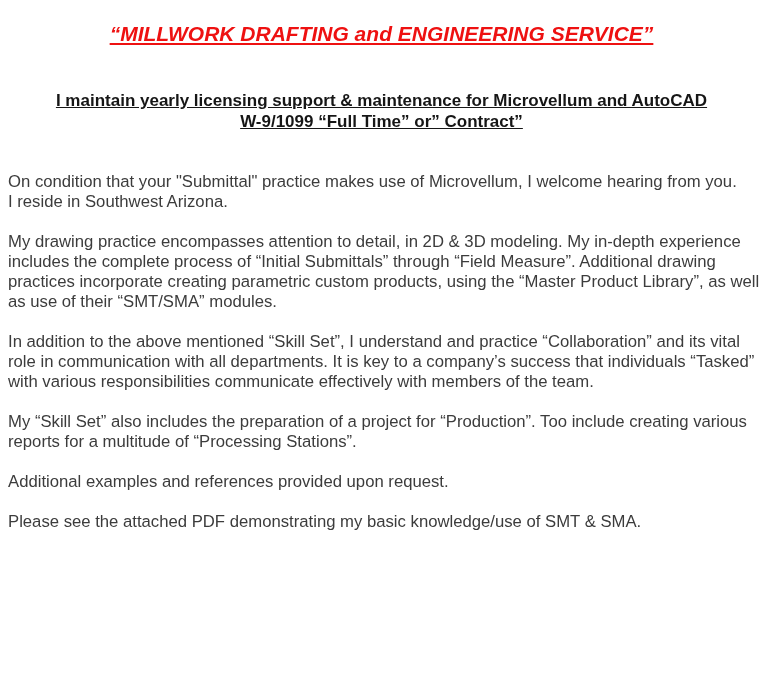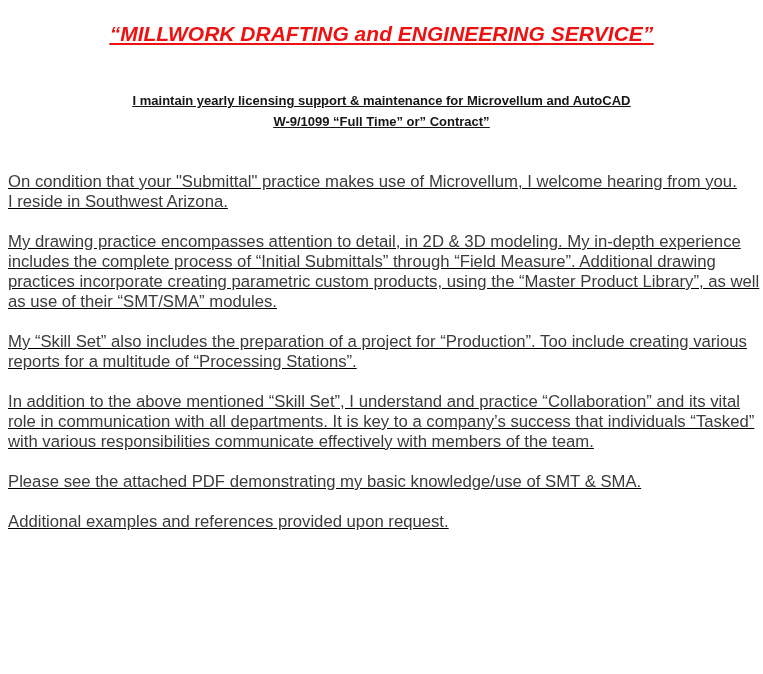--- a/index.html
+++ b/index.html
@@ -12,37 +12,36 @@
     height: 674px;
     overflow: hidden;
     font-family: "Liberation Sans", sans-serif;
   }
   .page {
     box-sizing: border-box;
     width: 763px;
     height: 674px;
     padding: 21px 0 16px 8px;
     background: #ffffff;
-    text-decoration: underline;
   }
   .doc-title {
     margin: 0 8px 44px 0;
     color: var(--title-red, #ee1111);
     font-size: 21px;
     line-height: 25px;
     font-weight: bold;
     font-style: italic;
     text-align: center;
     text-decoration: underline;
     white-space: pre-wrap;
   }
   .doc-subtitle {
     margin: 0 8px 40px 0;
     color: #161616;
-    font-size: 13px;
+    font-size: 17px;
     line-height: 21px;
     font-weight: bold;
     text-align: center;
     text-decoration: underline;
     white-space: pre-wrap;
   }
   .doc-body p {
     margin: 0 0 20px 0;
     color: #3c3c3c;
     font-size: 16.7px;
@@ -59,21 +58,21 @@
   <h2 class="doc-subtitle">I maintain yearly licensing support &amp; maintenance for Microvellum and AutoCAD
 W-9/1099 “Full Time” or” Contract”</h2>
 
   <div class="doc-body">
     <p>On condition that your "Submittal" practice makes use of Microvellum, I welcome hearing from you.
 I reside in Southwest Arizona.</p>
     <p>My drawing practice encompasses attention to detail, in 2D &amp; 3D modeling. My in-depth experience
 includes the complete process of “Initial Submittals” through “Field Measure”. Additional drawing
 practices incorporate creating parametric custom products, using the “Master Product Library”, as well
 as use of their “SMT/SMA” modules.</p>
-    <p>My “Skill Set” also includes the preparation of a project for “Production”. Too include creating various
-reports for a multitude of “Processing Stations”.</p>
     <p>In addition to the above mentioned “Skill Set”, I understand and practice “Collaboration” and its vital
 role in communication with all departments. It is key to a company’s success that individuals “Tasked”
 with various responsibilities communicate effectively with members of the team.</p>
+    <p>My “Skill Set” also includes the preparation of a project for “Production”. Too include creating various
+reports for a multitude of “Processing Stations”.</p>
+    <p>Additional examples and references provided upon request.</p>
     <p>Please see the attached PDF demonstrating my basic knowledge/use of SMT &amp; SMA.</p>
-    <p>Additional examples and references provided upon request.</p>
   </div>
 </div>
 
 </body></html>

